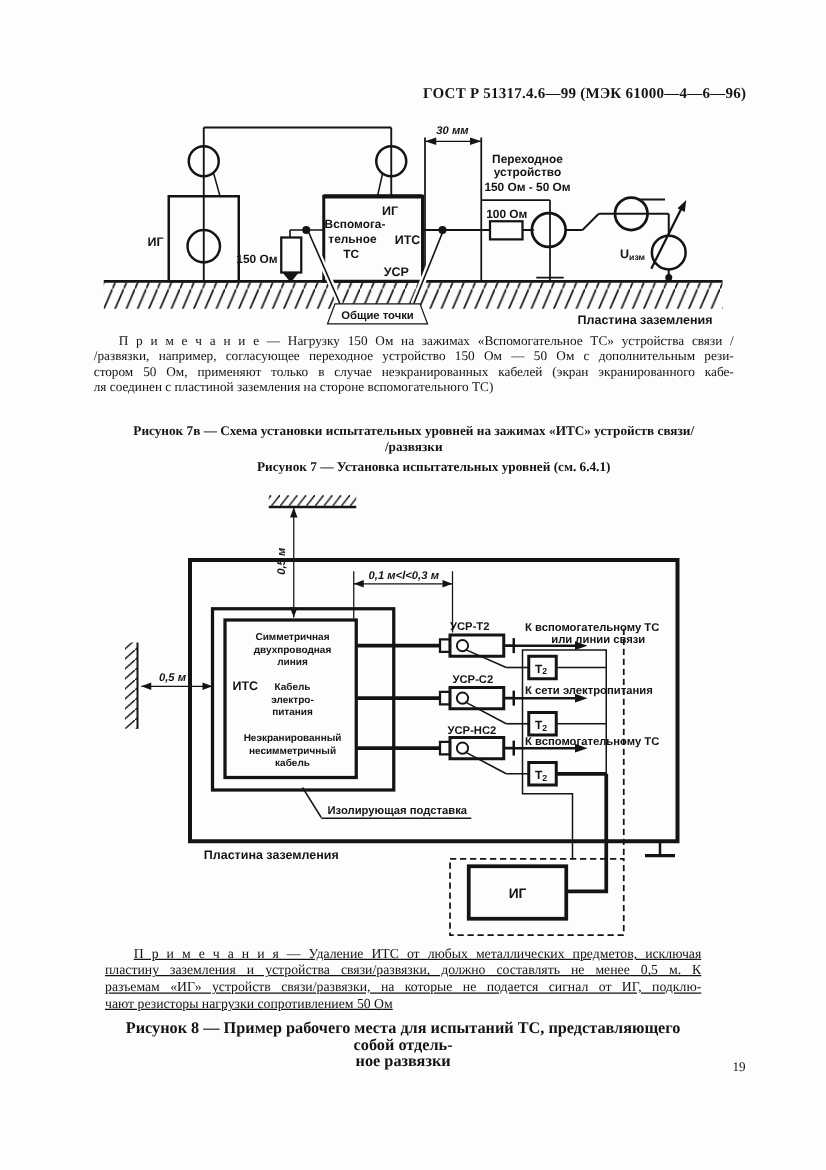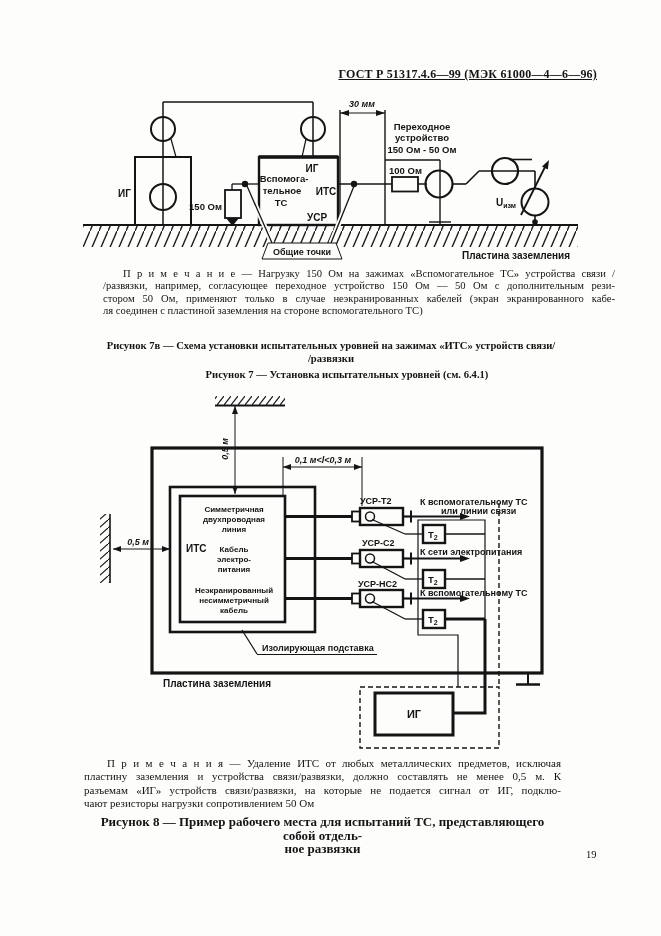--- a/index.html
+++ b/index.html
@@ -3,36 +3,36 @@
 <meta charset="utf-8">
 <style>
   html,body{margin:0;padding:0;background:#888;}
   .page{
     position:relative;width:661px;height:936px;background:#fdfdfc;
     font-family:"Liberation Serif", serif;color:#141414;overflow:hidden;
     margin:0 auto;
   }
   .abs{position:absolute;}
   .header{font-weight:bold;font-size:12px;letter-spacing:.2px;}
-  .bodytext{font-size:10.6px;line-height:12.4px;margin-left:28px;}
-  .bodytext2{font-size:11px;line-height:13.4px;}
+  .bodytext{font-size:10.6px;line-height:12.4px;}
+  .bodytext2{font-size:11px;line-height:13.4px;text-decoration:underline;}
   .jline{text-align:justify;text-align-last:justify;}
   .indent1{padding-left:20px;}
   .indent2{padding-left:23px;}
   .cap{font-size:10.6px;line-height:12.6px;text-align:center;font-weight:bold;}
   svg{position:absolute;left:0;}
   svg text{font-family:"Liberation Sans", sans-serif;font-weight:bold;fill:#141414;}
   .pageno{font-size:10.5px;}
 </style>
 </head>
 <body>
 
 <div class="page">
 
-  <div class="abs header" style="top:67px;right:64px;text-decoration:underline;">ГОСТ Р 51317.4.6—99 (МЭК 61000—4—6—96)</div>
+  <div class="abs header" style="top:67px;right:64px;">ГОСТ Р 51317.4.6—99 (МЭК 61000—4—6—96)</div>
 
   <svg viewBox="0 90 661 185" width="661" height="185" style="top:90px;">
     <defs>
       <pattern id="h1" patternUnits="userSpaceOnUse" width="9" height="21">
         <line x1="0" y1="21" x2="9" y2="0" stroke="#1a1a1a" stroke-width="1.4"></line>
       </pattern>
     </defs>
 
     <g>
       <rect x="83" y="226" width="495" height="21" fill="url(#h1)"></rect>

